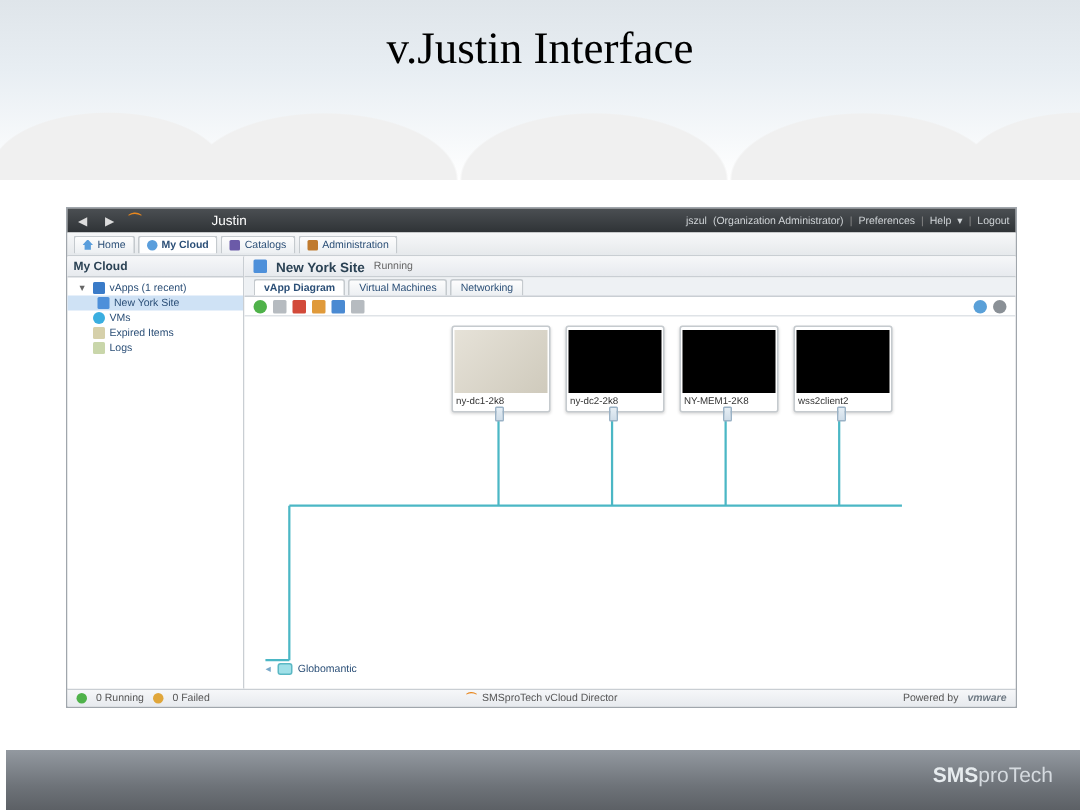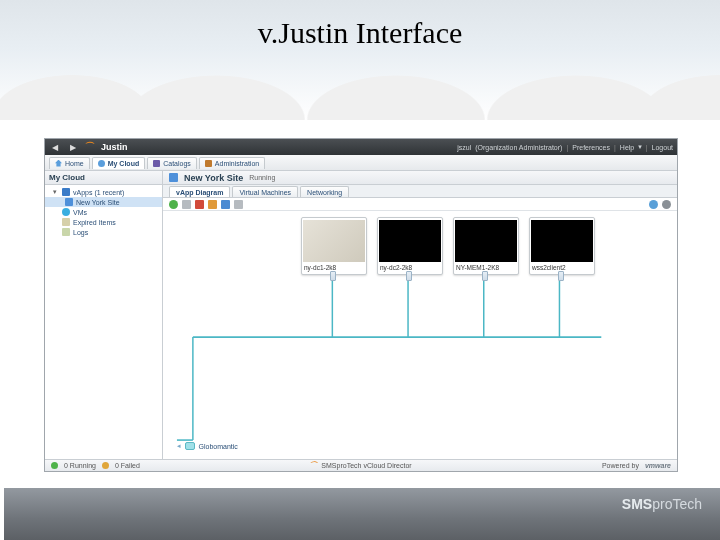--- a/index.html
+++ b/index.html
@@ -59,21 +59,21 @@
   }
   .nav-arrow {
     width: 12px; height: 12px;
     display: inline-flex;
     align-items: center;
     justify-content: center;
     color: #ddd;
     cursor: pointer;
   }
   .logo-arc { color: #e8871e; font-weight: bold; font-size: 10px; }
-  .brand { font-weight: bold; font-size: 9px; color: #fff; }
+  .brand { font-weight: normal; font-size: 9px; color: #fff; margin-left: 40px; }
   .topbar .spacer { flex: 1; }
   .topbar .right { color: #cfd3d6; font-size: 7px; display: flex; align-items: center; gap: 4px; }
   .topbar .right span.sep { color: #888; }
   
   .tabstrip {
     height: 16px;
     background: linear-gradient(#f7f8f9, #e6e9ec);
     border-bottom: 1px solid #c9ced3;
     display: flex;
     align-items: center;
@@ -288,21 +288,21 @@
     left: 50%;
     transform: translateX(-50%);
     display: flex; align-items: center; gap: 3px;
     color: #555;
   }
 
   
   .page-footer {
     position: absolute;
     left: 4px; right: 0; bottom: 0;
-    height: 52px;
+    height: 40px;
     background: linear-gradient(#9399a0, #6e7379 60%, #5c6065);
     z-index: 2;
   }
   .page-footer .brandmark {
     position: absolute;
     right: 18px;
     top: 8px;
     font-size: 14px;
     color: #e7ecef;
     font-weight: 600;

